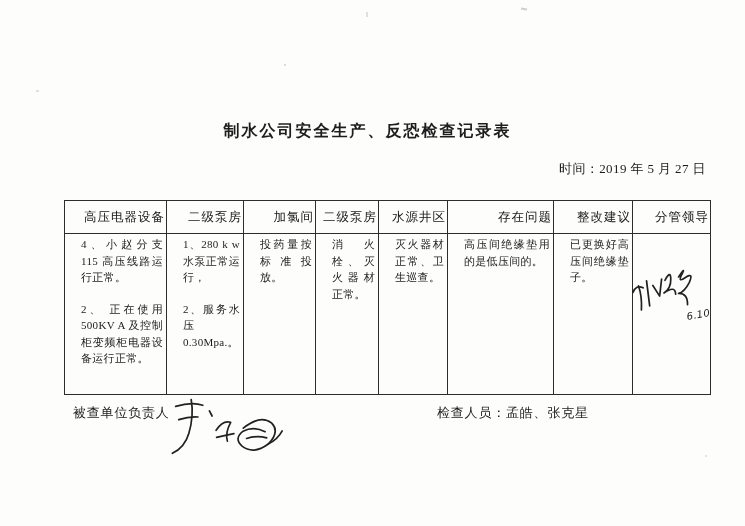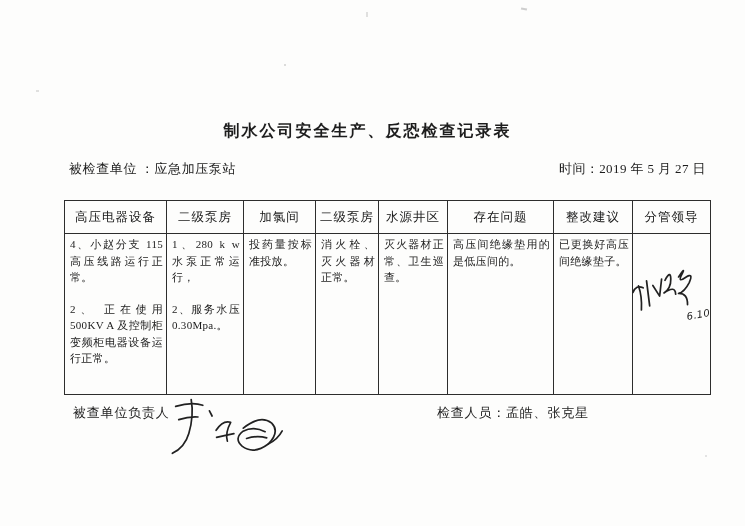--- a/index.html
+++ b/index.html
@@ -29,30 +29,30 @@
     position:absolute;left:64px;top:200px;
     border-collapse:collapse;table-layout:fixed;
     width:646px;
   }
   table.inspection th,
   table.inspection td{
     border:1px solid #2d2d2d;
   }
   table.inspection th{
     height:32px;font-size:12.5px;font-weight:normal;
-    text-align:center;vertical-align:middle;
+    text-align:right;vertical-align:middle;
     letter-spacing:1px;padding:0 1px;color:#171717;
   }
   table.inspection td{
     height:158px;vertical-align:top;
     font-size:11px;line-height:1.5;color:#1c1c1c;
     padding:2px 3px 0 4px;text-align:justify;
     letter-spacing:0.3px;position:relative;
   }
-  table.inspection td p{margin:0 0 15px 1px;}
+  table.inspection td p{margin:0 0 15px 12px;}
   .sig-leader{
     position:absolute;left:-4px;top:28px;
   }
   .sig-leader svg text{
     font-family:"DejaVu Sans",sans-serif;
     font-style:italic;fill:#222;
   }
   .footer-responsible{
     position:absolute;left:73px;top:404px;
     font-size:13px;letter-spacing:0.8px;white-space:nowrap;
@@ -72,21 +72,20 @@
   .speck.s5{left:705px;top:455px;width:2px;height:2px;opacity:.3;}
   path.ink{fill:none;stroke:#212121;stroke-width:1.7;stroke-linecap:round;stroke-linejoin:round;}
 </style>
 </head>
 <body>
 
 <div class="page">
 
   <div class="page-title">制水公司安全生产、反恐检查记录表</div>
 
-  <div class="meta-unit"><span>被检查单位 ：</span><span>应急加压泵站</span></div>
 
   <div class="meta-time"><span>时间：</span><span>2019 年 5 月 27 日</span></div>
 
   <table class="inspection">
     <colgroup>
       <col style="width:102px">
         <col style="width:77px">
         <col style="width:72px">
         <col style="width:63px">
       <col style="width:69px">

